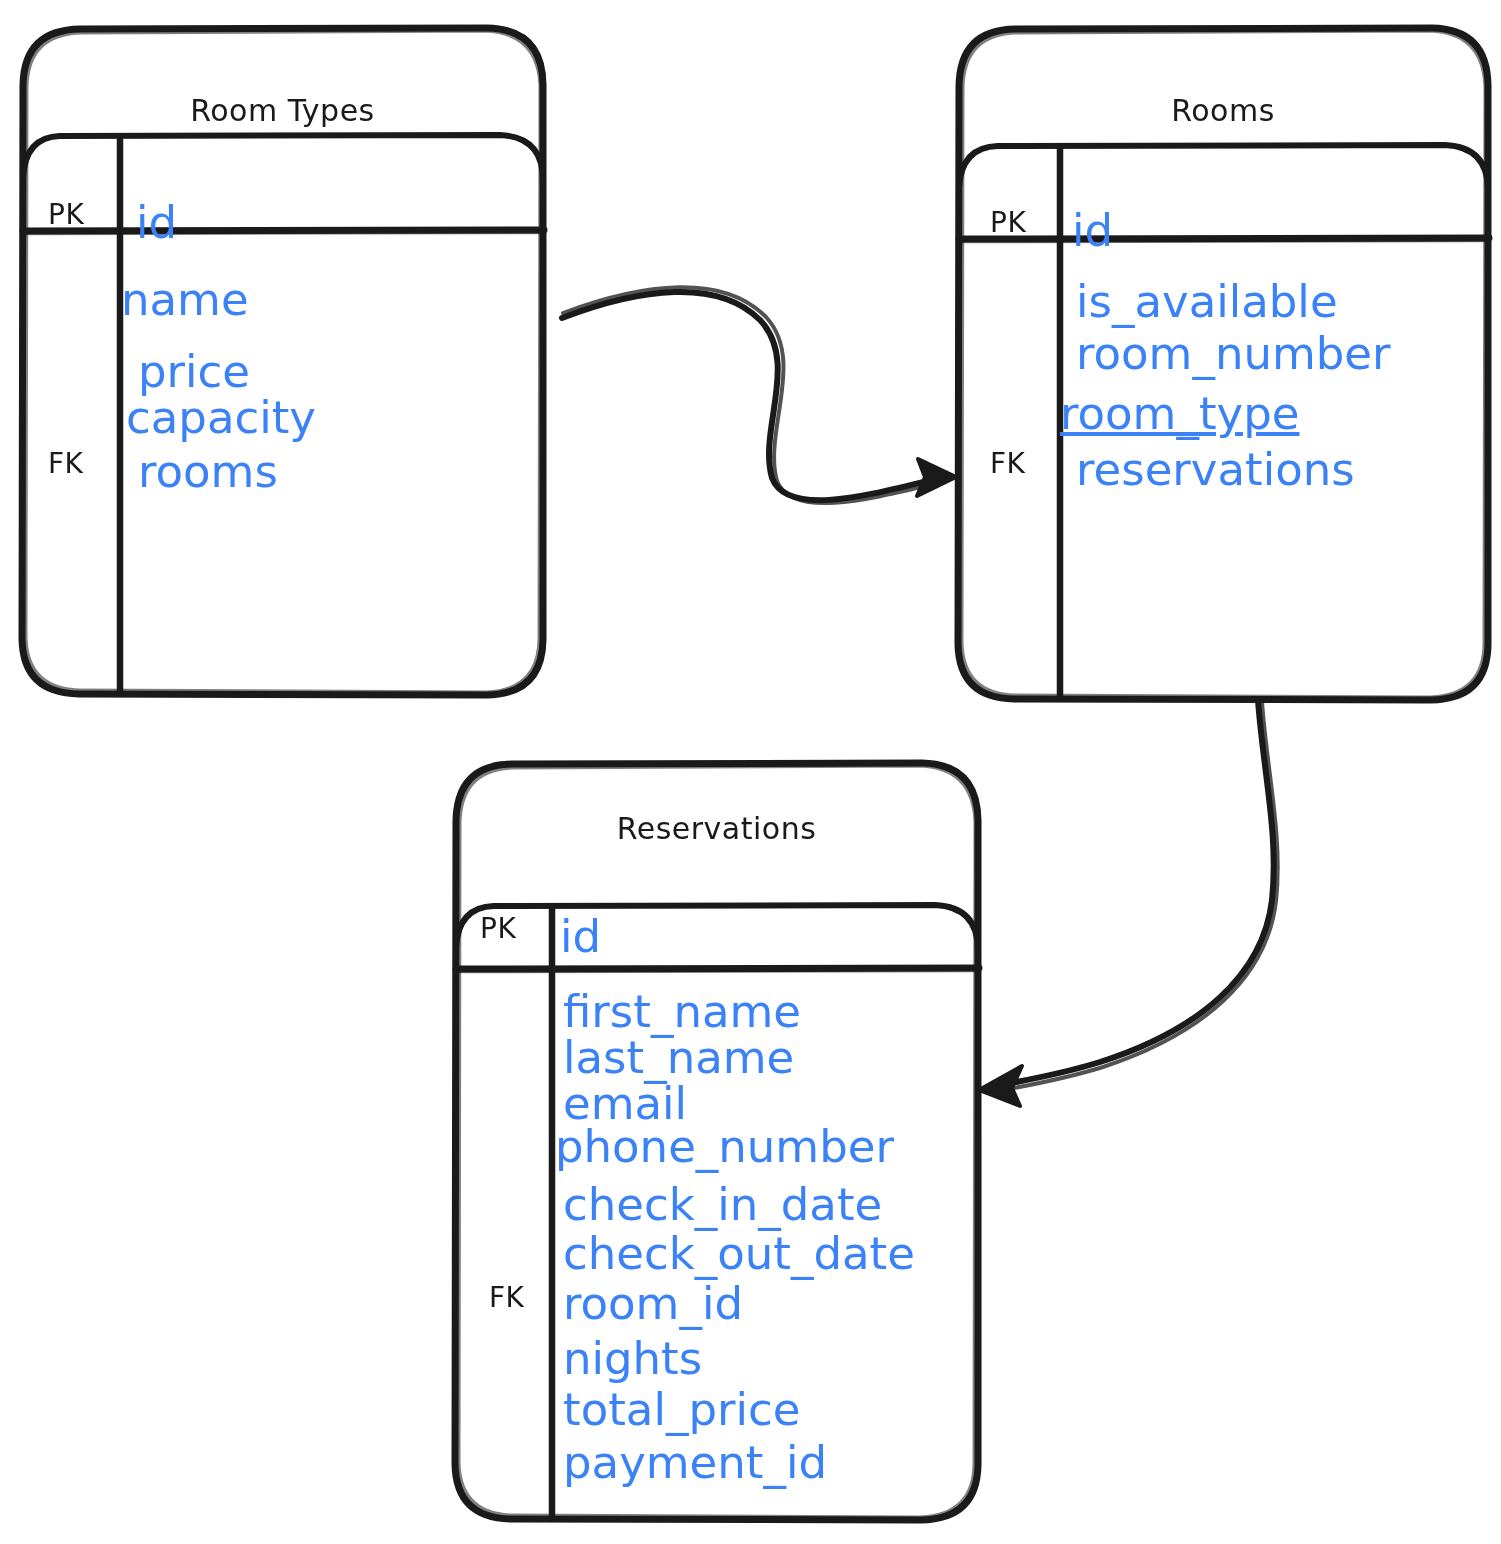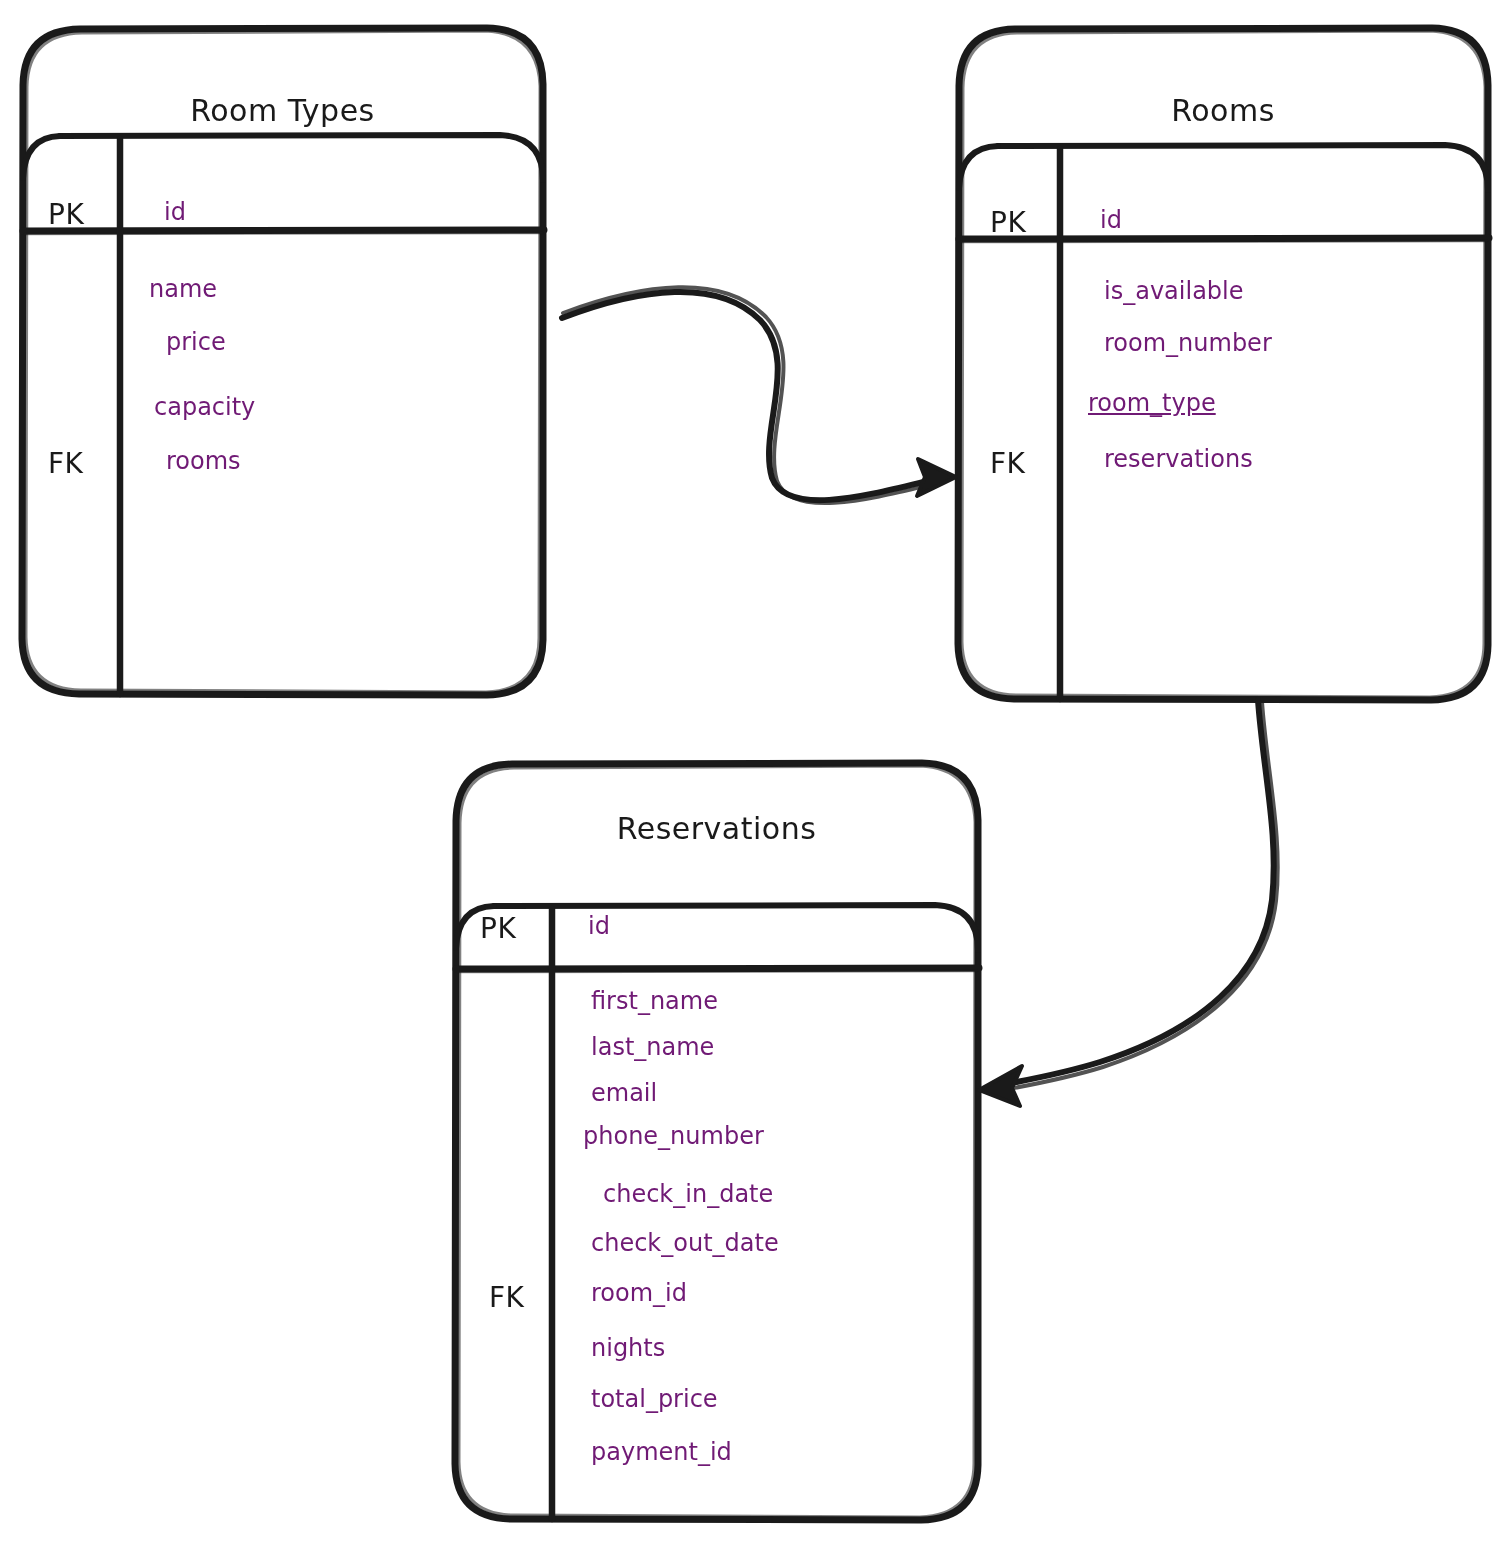--- a/index.html
+++ b/index.html
@@ -38,25 +38,24 @@
     width: 100%;
     text-align: center;
     font-size: 30px;
     line-height: 1;
     color: #1a1a1a;
     letter-spacing: 0.5px;
     white-space: nowrap;
   }
   .attr {
     position: absolute;
-    font-size: 24px;
+    font-size: 45px;
     line-height: 1;
-    color: #701a75;
+    color: #3b82f6;
     white-space: nowrap;
-    margin-left: 28px;
   }
   .keytag {
     position: absolute;
     font-size: 28px;
     line-height: 1;
     color: #1a1a1a;
     white-space: nowrap;
     letter-spacing: 0.5px;
   }
 </style>
@@ -123,21 +122,21 @@
 
   </svg>
 
   <div class="entity" style="left:22px; top:28px; width:521px; height:667px;">
     <div class="entity-title" style="top:68px;">Room Types</div>
 
     <div class="keytag" style="left:26px; top:173px;">PK</div>
     <div class="attr" style="left:114px; top:172px;">id</div>
 
     <div class="attr" style="left:99px; top:249px;">name</div>
-    <div class="attr" style="left:116px; top:302px;">price</div>
+    <div class="attr" style="left:116px; top:321px;">price</div>
     <div class="attr" style="left:104px; top:367px;text-align:center;">capacity</div>
     <div class="keytag" style="left:26px; top:422px;">FK</div>
     <div class="attr" style="left:116px; top:421px;">rooms</div>
   </div>
 
   <div class="entity" style="left:958px; top:28px; width:530px; height:672px;">
     <div class="entity-title" style="top:68px;">Rooms</div>
 
     <div class="keytag" style="left:32px; top:181px;">PK</div>
     <div class="attr" style="left:114px; top:180px;">id</div>
@@ -152,21 +151,21 @@
   <div class="entity" style="left:455px; top:763px; width:523px; height:757px;">
     <div class="entity-title" style="top:51px;">Reservations</div>
 
     <div class="keytag" style="left:25px; top:152px;">PK</div>
     <div class="attr" style="left:105px; top:151px;">id</div>
 
     <div class="attr" style="left:108px; top:226px;">first_name</div>
     <div class="attr" style="left:108px; top:272px;">last_name</div>
     <div class="attr" style="left:108px; top:318px;">email</div>
     <div class="attr" style="left:100px; top:361px;">phone_number</div>
-    <div class="attr" style="left:120px; top:419px;">check_in_date</div>
+    <div class="attr" style="left:108px; top:419px;">check_in_date</div>
     <div class="attr" style="left:108px; top:468px;text-align:right;">check_out_date</div>
     <div class="keytag" style="left:34px; top:521px;">FK</div>
     <div class="attr" style="left:108px; top:518px;">room_id</div>
     <div class="attr" style="left:108px; top:573px;">nights</div>
     <div class="attr" style="left:108px; top:624px;">total_price</div>
     <div class="attr" style="left:108px; top:677px;">payment_id</div>
   </div>
 
 </div>
 

